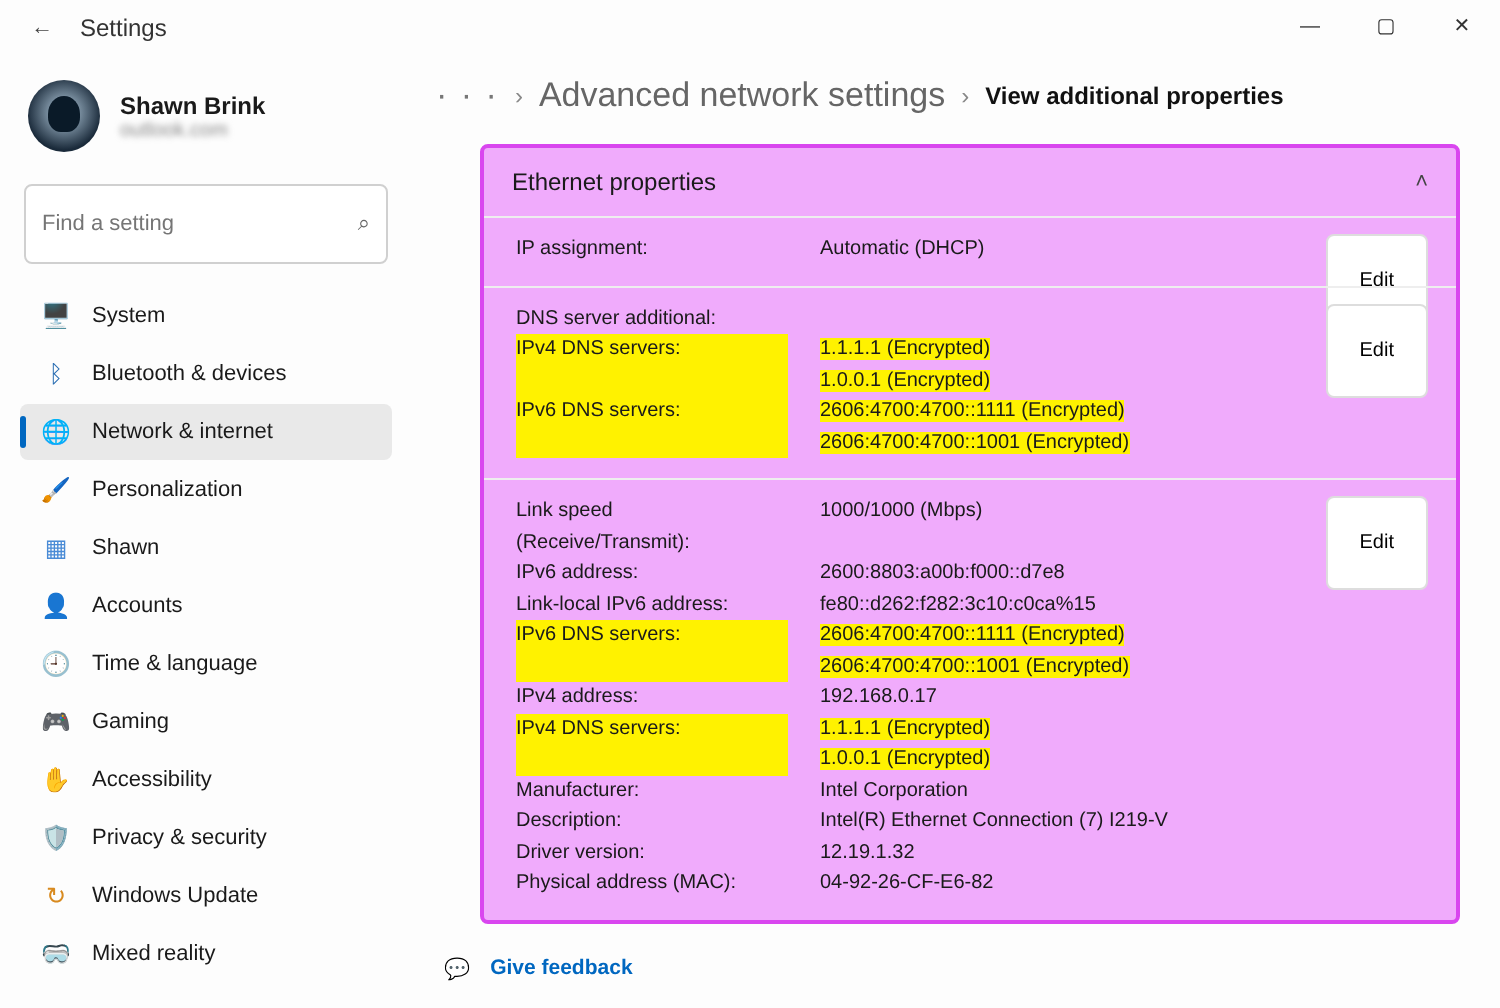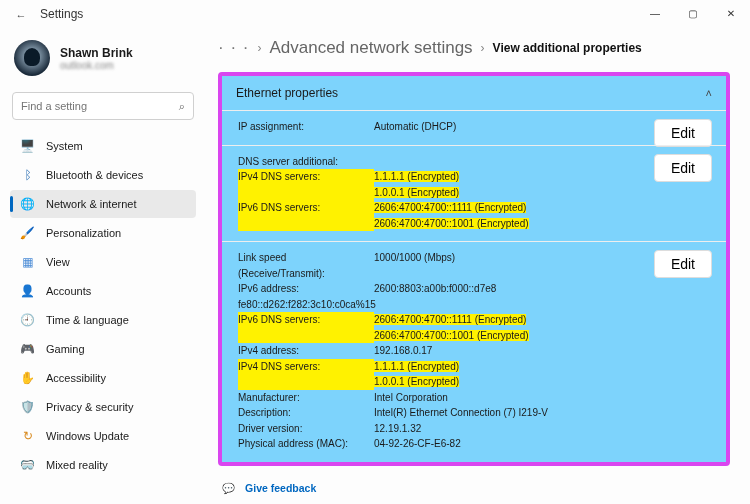--- a/index.html
+++ b/index.html
@@ -10,42 +10,42 @@
   .titlebar .title { font-size: 12px; margin-left: 10px; color: #333; }
   .titlebar .spacer { flex: 1; }
   .titlebar .winbtn { width: 38px; height: 28px; text-align: center; line-height: 28px; color: #333; font-size: 10px; }
   .main { flex: 1; display: flex; overflow: hidden; }
   .sidebar { width: 204px; padding: 8px 0 8px 10px; display: flex; flex-direction: column; }
   .user { display: flex; align-items: center; gap: 10px; padding: 4px 8px 10px 4px; }
   .avatar { width: 36px; height: 36px; border-radius: 50%; background: radial-gradient(circle at 50% 45%, #bcd4e6 0%, #1a2a3a 70%); position: relative; overflow: hidden; }
   .avatar::after { content: ""; position: absolute; top: 8px; left: 10px; width: 16px; height: 18px; background: #0a1a28; border-radius: 50% 50% 40% 40%; }
   .user-name { font-size: 12px; font-weight: 600; }
   .user-email { font-size: 10px; color: #888; filter: blur(1.5px); }
-  .search { display: flex; align-items: center; border: 1px solid #d0d0d0; border-radius: 4px; background: #fff; margin: 6px 10px 12px 2px; height: 28px; padding: 0 8px; }
+  .search { display: flex; align-items: center; border: 1px solid #d0d0d0; border-radius: 4px; background: #fff; margin: 6px 10px 12px 2px; height: 40px; padding: 0 8px; }
   .search input { border: none; outline: none; flex: 1; font-size: 11px; background: transparent; }
   .nav { display: flex; flex-direction: column; gap: 1px; margin-right: 8px; }
   .nav-item { display: flex; align-items: center; gap: 10px; padding: 6px 10px; border-radius: 4px; cursor: pointer; }
   .nav-item.sel { background: #e9e9e9; position: relative; }
   .nav-item.sel::before { content: ""; position: absolute; left: 0; top: 6px; bottom: 6px; width: 3px; background: #0067c0; border-radius: 2px; }
   .nav-ico { width: 16px; height: 16px; display: inline-flex; align-items: center; justify-content: center; font-size: 12px; }
   .content { flex: 1; overflow-y: auto; padding: 4px 20px 8px 14px; }
   .crumbs { display: flex; align-items: center; gap: 8px; padding: 6px 0 14px 0; font-size: 17px; color: #666; }
   .crumbs .more { letter-spacing: 1px; color: #777; }
   .crumbs .sep { color: #888; font-size: 12px; }
   .crumbs .last { color: #111; font-weight: 600; font-size: 12px; }
-  .card { background: #7dd3fc; border: 4px solid #d946ef; border-radius: 4px; margin-bottom: 6px; overflow: hidden; }
+  .card { background: #f0abfc; border: 2px solid #d946ef; border-radius: 4px; margin-bottom: 6px; overflow: hidden; margin-left: 22px; }
   .card-head { display: flex; align-items: center; justify-content: space-between; padding: 10px 14px; font-size: 12px; }
   .chev { font-size: 11px; color: #444; }
   .card-body { border-top: 1px solid #eee; }
   .section { border-top: 1px solid #eee; padding: 8px 16px 10px 16px; position: relative; }
   .section:first-child { border-top: none; }
-  .row { display: flex; font-size: 10px; line-height: 1.55; }
+  .row { display: flex; font-size: 10px; line-height: 1.55; gap: 16px; }
   .row .lbl { width: 136px; color: #1a1a1a; }
   .row .val { flex: 1; color: #1a1a1a; }
-  .btn { position: absolute; right: 14px; top: 8px; background: #fff; border: 1px solid #ddd; border-radius: 4px; padding: 5px 16px; font-size: 14px; }
+  .btn { position: absolute; right: 14px; top: 8px; background: #fff; border: 1px solid #ddd; border-radius: 4px; padding: 17px 16px; font-size: 10px; }
   .hl { background: #fff200; }
   .feedback { display: flex; align-items: center; gap: 10px; padding: 10px 0 0 4px; font-size: 10.5px; }
   .feedback a { color: #0067c0; text-decoration: none; font-weight: bold; }
 </style>
 </head>
 <body>
 <div class="window">
   <div class="titlebar">
     <span class="back">←</span>
     <span class="title">Settings</span>
@@ -79,21 +79,21 @@
           <div class="nav-item sel">
             <span class="nav-ico" style="color:#1aa3c9">🌐</span>
             <span>Network &amp; internet</span>
           </div>
           <div class="nav-item">
             <span class="nav-ico" style="color:#c08a3e">🖌️</span>
             <span>Personalization</span>
           </div>
           <div class="nav-item">
             <span class="nav-ico" style="color:#4a8bd6">▦</span>
-            <span>View</span>
+            <span>Shawn</span>
           </div>
           <div class="nav-item">
             <span class="nav-ico" style="color:#5a7a9a">👤</span>
             <span>Accounts</span>
           </div>
           <div class="nav-item">
             <span class="nav-ico" style="color:#4a7aa0">🕘</span>
             <span>Time &amp; language</span>
           </div>
           <div class="nav-item">
@@ -169,20 +169,21 @@
                 <span class="val">1000/1000 (Mbps)</span>
               </div>
               <div class="row">
                 <span class="lbl">IPv6 address:</span>
                 <span class="val">2600:8803:a00b:f000::d7e8</span>
               </div>
               <div class="row">
                 <span class="lbl"></span>
               </div>
               <div class="row">
+                <span class="lbl">Link-local IPv6 address:</span>
                 <span class="val">fe80::d262:f282:3c10:c0ca%15</span>
               </div>
               <div class="row">
                 <span class="lbl hl">IPv6 DNS servers:</span>
                 <span class="val"><span class="hl">2606:4700:4700::1111 (Encrypted)</span></span>
               </div>
               <div class="row">
                 <span class="lbl hl"></span>
                 <span class="val"><span class="hl">2606:4700:4700::1001 (Encrypted)</span></span>
               </div>

